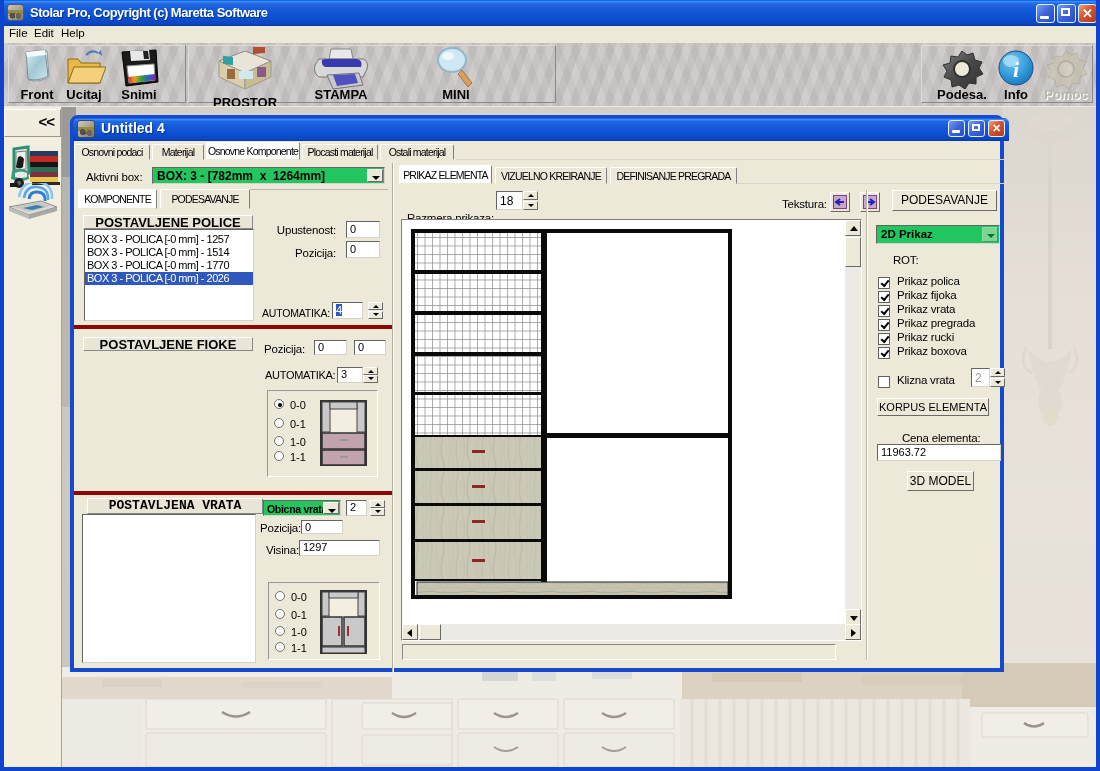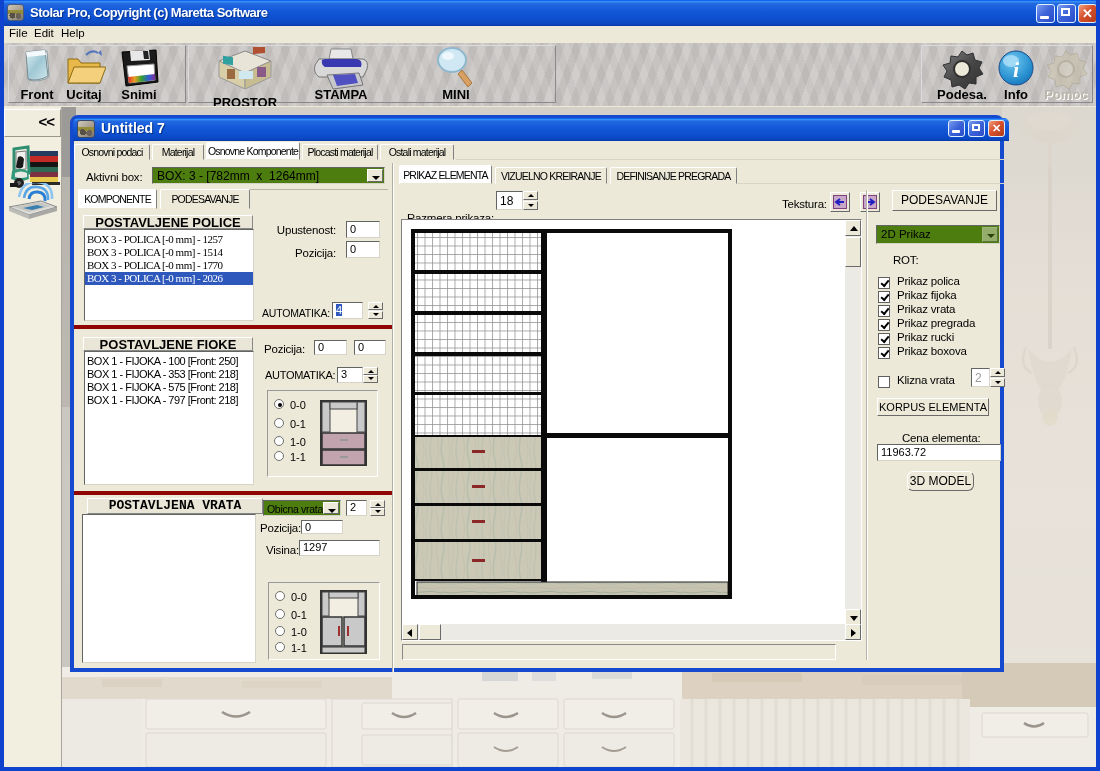--- a/index.html
+++ b/index.html
@@ -49,21 +49,21 @@
 .arrU:after { content:""; position:absolute; left:4px; top:2px; border:3px solid transparent; border-bottom:3px solid #000; border-top:none; }
 .arrD:after { content:""; position:absolute; left:4px; bottom:2px; border:3px solid transparent; border-top:3px solid #000; border-bottom:none; }
 .cb { position:absolute; width:12px; height:12px; background:#fff; border:1px solid #606060; }
 .cb.ck:after { content:""; position:absolute; left:2px; top:2px; width:6px; height:3px; border-left:2px solid #000; border-bottom:2px solid #000; transform:rotate(-50deg); }
 .radio { position:absolute; width:10px; height:10px; border-radius:50%; background:#fff; border:1px solid #707070; }
 .radio.sel:after { content:""; position:absolute; left:3px; top:3px; width:4px; height:4px; border-radius:50%; background:#000; }
 .lbl12 { font-size:11.5px; letter-spacing:-0.2px; color:#000; position:absolute; white-space:nowrap; }
 .lbl11 { font-size:11px; color:#000; position:absolute; white-space:nowrap; }
 .lst { font-size:11px; padding-top:3px; }
 .lst div { height:13px; line-height:13px; padding:0 2px; white-space:nowrap; overflow:hidden; letter-spacing:-0.5px; }
-.combo { position:absolute; background:#4d7c0f; border:1px solid; border-color:#636563 #D6D3C8 #D6D3C8 #636563; font-size:12px; }
+.combo { position:absolute; background:#22c55e; border:1px solid; border-color:#636563 #D6D3C8 #D6D3C8 #636563; font-size:12px;font-weight:bold; }
 .combo .cbtn { position:absolute; right:1px; top:1px; bottom:1px; width:16px; background:#ECE9D8; border:1px solid; border-color:#fff #6a6a6a #6a6a6a #fff; }
 .combo .cbtn:after { content:""; position:absolute; left:4px; top:6px; border:4px solid transparent; border-top:4px solid #000; border-bottom:none; }
 .arrV:after { content:""; position:absolute; left:4px; top:5px; border:4px solid transparent; border-bottom:5px solid #000; border-top:none; }
 .arrVd:after { content:""; position:absolute; left:4px; top:6px; border:4px solid transparent; border-top:5px solid #000; border-bottom:none; }
 .arrHl:after { content:""; position:absolute; left:4px; top:4px; border:4px solid transparent; border-right:5px solid #000; border-left:none; }
 .arrHr:after { content:""; position:absolute; left:5px; top:4px; border:4px solid transparent; border-left:5px solid #000; border-right:none; }
 </style></head>
 <body>
 
 <div id="titlebar">
@@ -317,21 +317,21 @@
 </div>
 
 <div id="win" style="position:absolute; left:70px; top:115px; width:934px; height:557px; background:#ECE9D8; border:4px solid #1549CE; border-radius:8px 8px 0 0;">
  <div id="wtitle" style="position:absolute; left:-1px; top:-1px; width:936px; height:23px; border-radius:5px 5px 0 0;
    background:linear-gradient(180deg,#0050EE 0%,#3890F4 6%,#2268E2 14%,#1459D8 40%,#0D4FD0 70%,#0A46C0 92%,#0838A8 100%);">
   <div style="position:absolute;left:4px;top:2px;width:18px;height:18px;background:
    radial-gradient(circle at 30% 70%, #565046 0 3px, transparent 3px),
    radial-gradient(circle at 70% 75%, #6a6258 0 3px, transparent 3px),
    linear-gradient(180deg, transparent 6px, #97913f 6px, #8f8938 10px, transparent 10px),
    linear-gradient(135deg,#cfc8b8 0%,#a89f90 55%,#7c756a 100%);border:1px solid #3a4a6a;border-radius:3px;"></div>
-  <div style="position:absolute;left:28px;top:2px;color:#fff;font-weight:bold;font-size:14px;text-shadow:1px 1px 1px #00318c;">Untitled 7</div>
+  <div style="position:absolute;left:28px;top:2px;color:#fff;font-weight:bold;font-size:14px;text-shadow:1px 1px 1px #00318c;">Untitled 4</div>
   <div class="wbtn" style="left:875px;top:2px;width:17px;height:17px;line-height:15px;font-size:11px;">
         <span class="mindash" style="width:8px;height:3px;"></span>
       </div>
   <div class="wbtn" style="left:895px;top:2px;width:17px;height:17px;line-height:15px;font-size:11px;">
         <span class="maxsq" style="width:8px;height:7px;"></span>
       </div>
   <div class="wbtn close" style="left:915px;top:2px;width:17px;height:17px;line-height:15px;font-size:11px;">✕</div>
  </div>
 
  <div class="tab" style="left:0px;top:25px;width:76px;height:16px;line-height:15px;">Osnovni podaci</div>
@@ -345,45 +345,39 @@
   <div class="lbl12" style="left:12px;top:11px;">Aktivni box:</div>
   <div class="combo" style="left:78px;top:7px;width:233px;height:17px;">
         <span style="position:absolute;left:4px;top:1px;font-size:12px;">BOX: 3 - [782mm&nbsp; x&nbsp; 1264mm]</span>
         <div class="cbtn"></div>
       </div>
   <div class="tab sel" style="left:4px;top:29px;width:79px;height:20px;line-height:19px;">KOMPONENTE</div>
   <div class="tab" style="left:86px;top:29px;width:90px;height:20px;line-height:19px;">PODESAVANJE</div>
   <div style="position:absolute;left:176px;top:29px;width:138px;height:1px;background:#fff;border-top:1px solid #b8b5a8;"></div>
 
   <div class="hdr" style="position:absolute;left:9px;top:55px;width:170px;height:14px;line-height:13px;">POSTAVLJENE POLICE</div>
-  <div class="field lst" style="position:absolute;left:10px;top:69px;width:170px;height:92px;font-family:Liberation Serif, serif;">
+  <div class="field lst" style="position:absolute;left:10px;top:69px;width:170px;height:92px;">
     <div>BOX 3 - POLICA [-0 mm] - 1257</div>
     <div>BOX 3 - POLICA [-0 mm] - 1514</div>
     <div>BOX 3 - POLICA [-0 mm] - 1770</div>
     <div style="background:#2E58BC;color:#fff;">BOX 3 - POLICA [-0 mm] - 2026</div>
   </div>
   <div class="lbl12" style="left:197px;top:64px;width:65px;text-align:right;">Upustenost:</div>
   <div class="field" style="position:absolute;left:272px;top:61px;width:34px;height:17px;padding:1px 3px;font-size:11px;">0</div>
   <div class="lbl12" style="left:197px;top:87px;width:65px;text-align:right;">Pozicija:</div>
   <div class="field" style="position:absolute;left:272px;top:81px;width:34px;height:17px;padding:1px 3px;font-size:11px;">0</div>
   <div class="lbl11" style="left:188px;top:147px;font-size:10.5px;letter-spacing:-0.2px;">AUTOMATIKA:</div>
   <div class="field" style="position:absolute;left:258px;top:142px;width:31px;height:17px;padding:1px 3px;font-size:11px;"><span style="background:#2E58BC;color:#fff;">4</span></div>
   <div class="spin" style="left:294px;top:142px;height:17px;">
         <div class="up arrU" style="top:0;height:8px;"></div>
         <div class="dn arrD" style="bottom:0;height:8px;"></div>
       </div>
   <div class="redline" style="position:absolute;left:0px;top:165px;width:318px;height:4px;"></div>
 
   <div class="hdr" style="position:absolute;left:9px;top:177px;width:170px;height:14px;line-height:13px;">POSTAVLJENE FIOKE</div>
-  <div class="field lst" style="position:absolute;left:10px;top:191px;width:170px;height:134px;">
-    <div>BOX 1 - FIJOKA - 100 [Front: 250]</div>
-    <div>BOX 1 - FIJOKA - 353 [Front: 218]</div>
-    <div>BOX 1 - FIJOKA - 575 [Front: 218]</div>
-    <div>BOX 1 - FIJOKA - 797 [Front: 218]</div>
-  </div>
   <div class="lbl12" style="left:190px;top:183px;">Pozicija:</div>
   <div class="field" style="position:absolute;left:240px;top:180px;width:33px;height:15px;padding:0 3px;font-size:11px;">0</div>
   <div class="field" style="position:absolute;left:280px;top:180px;width:32px;height:15px;padding:0 3px;font-size:11px;">0</div>
   <div class="lbl11" style="left:191px;top:209px;letter-spacing:-0.3px;">AUTOMATIKA:</div>
   <div class="field" style="position:absolute;left:263px;top:207px;width:26px;height:16px;padding:0 3px;font-size:11px;">3</div>
   <div class="spin" style="left:289px;top:207px;height:16px;">
         <div class="up arrU" style="top:0;height:8px;"></div>
         <div class="dn arrD" style="bottom:0;height:8px;"></div>
       </div>
   <div style="position:absolute;left:193px;top:230px;width:111px;height:87px;border:1px solid;border-color:#999 #fff #fff #999;"></div>
@@ -553,15 +547,15 @@
   <div class="cb" style="left:479px;top:216px;"></div>
       <div class="lbl12" style="left:498px;top:214px;">Klizna vrata</div>
   <div class="field" style="position:absolute;left:572px;top:208px;width:19px;height:19px;padding:2px 3px;color:#999;">2</div>
   <div class="spin" style="left:591px;top:208px;height:19px;">
         <div class="up arrU" style="top:0;height:9px;"></div>
         <div class="dn arrD" style="bottom:0;height:9px;"></div>
       </div>
   <div class="btn" style="position:absolute;left:478px;top:238px;width:112px;height:18px;line-height:16px;font-size:11px;">KORPUS ELEMENTA</div>
   <div class="lbl12" style="left:503px;top:272px;">Cena elementa:</div>
   <div class="field" style="position:absolute;left:478px;top:284px;width:124px;height:17px;padding:1px 3px;font-size:11px;">11963.72</div>
-  <div class="btn" style="position:absolute;left:508px;top:311px;width:67px;height:20px;line-height:18px;border-radius:6px;">3D MODEL</div>
+  <div class="btn" style="position:absolute;left:508px;top:311px;width:67px;height:20px;line-height:18px;">3D MODEL</div>
  </div>
 </div>
 
 </body></html>

